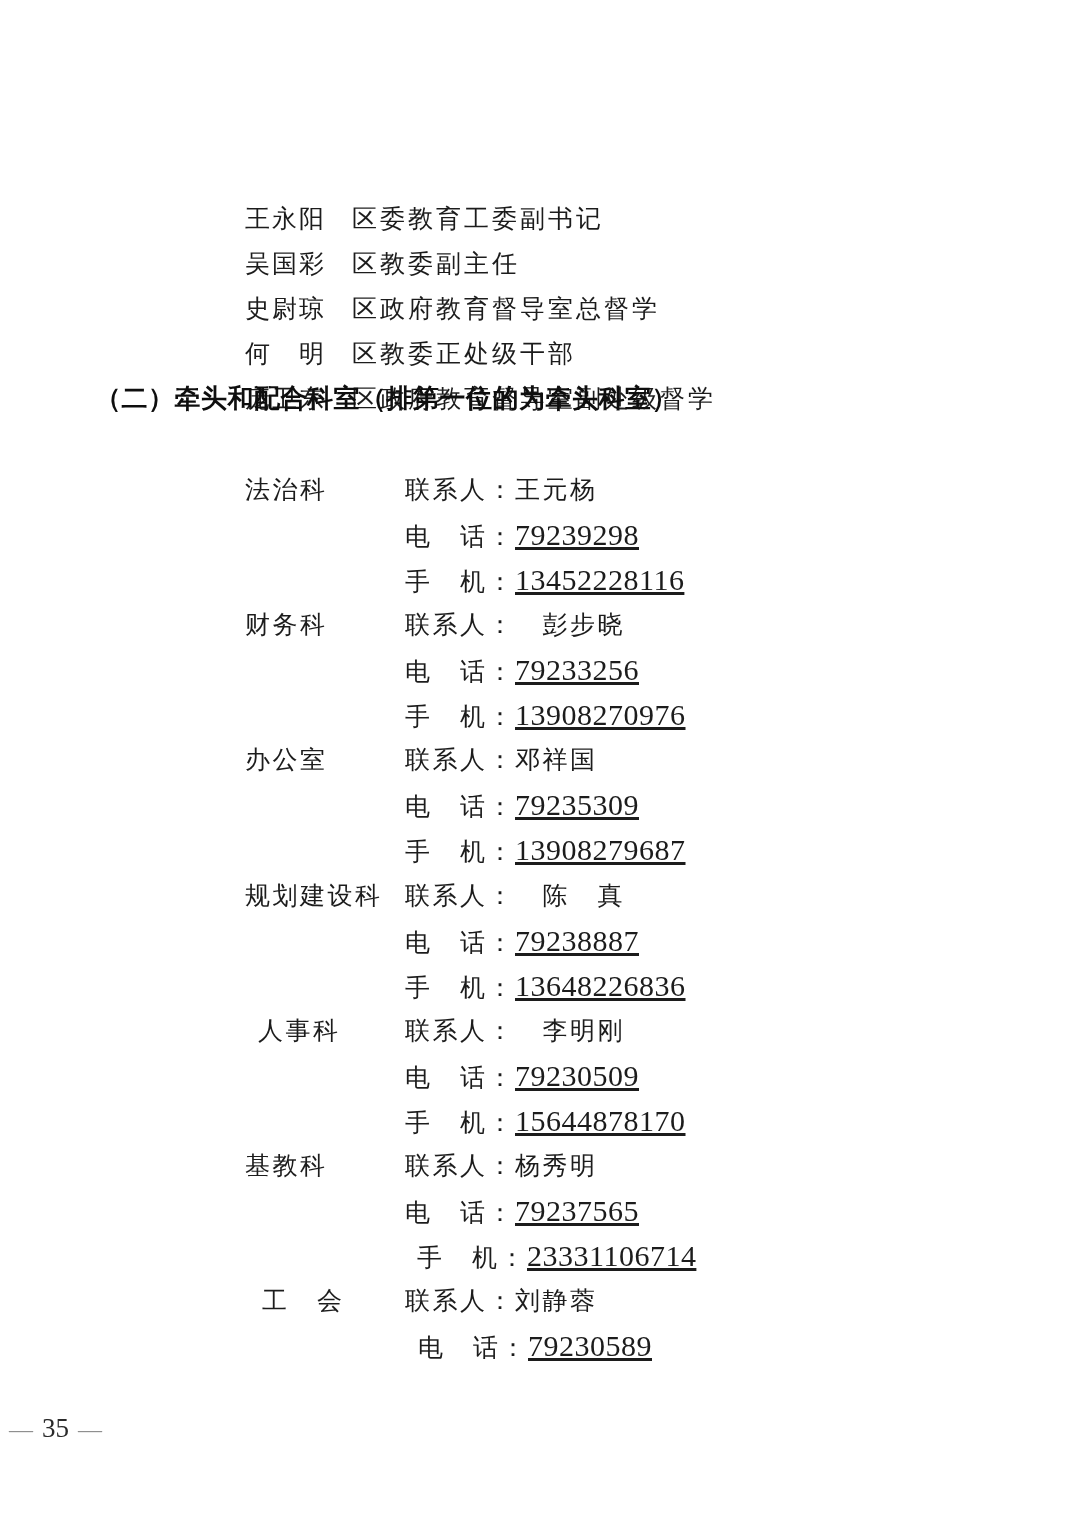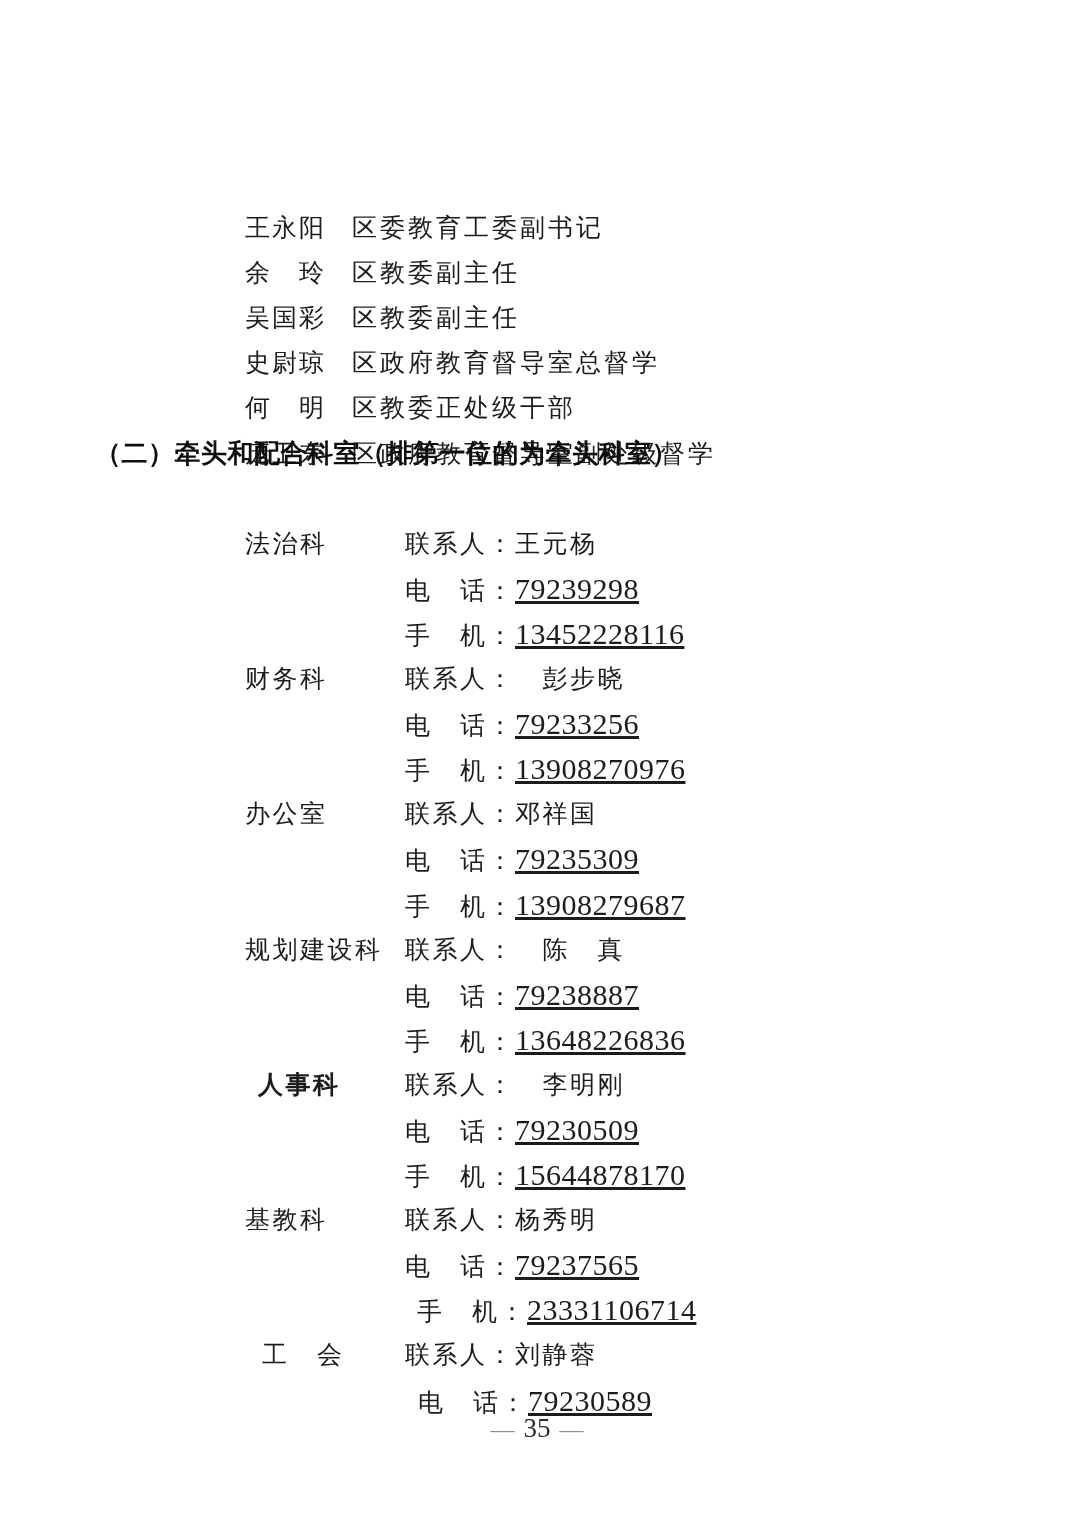--- a/index.html
+++ b/index.html
@@ -10,21 +10,21 @@
     width: 1074px;
     height: 1520px;
     position: relative;
     background: #ffffff;
     font-family: "Liberation Serif", serif;
     color: #1c1c1c;
     overflow: hidden;
   }
   .doc-body {
     position: absolute;
-    top: 160px;
+    top: 151px;
     left: 0;
     width: 940px;
   }
   .row {
     height: 45.1px;
     line-height: 45.1px;
     padding-left: 210px;
     white-space: pre;
     font-size: 25px;
     letter-spacing: 2.5px;
@@ -51,52 +51,48 @@
     letter-spacing: 0.5px;
     text-decoration: underline;
   }
   .heading-row {
     font-weight: bold;
     font-size: 26px;
     letter-spacing: 0.5px;
     padding-left: 95px;
     color: #0e0e0e;
   }
-  .ind13 { padding-left: 13px; font-weight: bold; }
+  .ind13 { padding-left: 13px; }
   .ind17 { padding-left: 17px; }
   .ml12 { margin-left: 12px; }
   .ml13 { margin-left: 13px; }
   .ml18 { }
   .footer {
     position: absolute;
     top: 1410px;
     left: 0;
     width: 1074px;
-    text-align: center;
     font-size: 27px;
     line-height: 36px;
     letter-spacing: 0;
     color: #2a2a2a;
   }
   .footer .dash {
     color: #8f8f8f;
     font-size: 24px;
     margin: 0 9px;
   }
 </style>
 </head>
 <body>
 
 <div class="doc-body">
 
   <div class="row">
     <span class="name-col">王永阳</span><span class="title">区委教育工委副书记</span>
-  </div>
-  <div class="row">
-    <span class="name-col">余　玲</span><span class="title">区教委副主任</span>
   </div>
   <div class="row">
     <span class="name-col">吴国彩</span><span class="title">区教委副主任</span>
   </div>
   <div class="row">
     <span class="name-col">史尉琼</span><span class="title">区政府教育督导室总督学</span>
   </div>
   <div class="row">
     <span class="name-col">何　明</span><span class="title">区教委正处级干部</span>
   </div>

